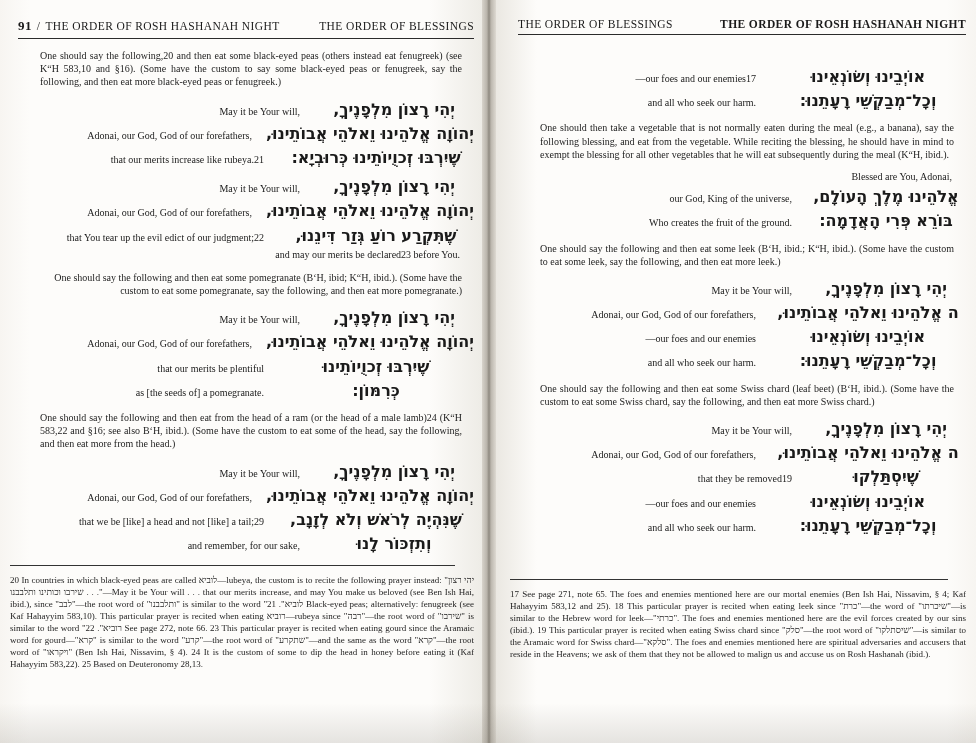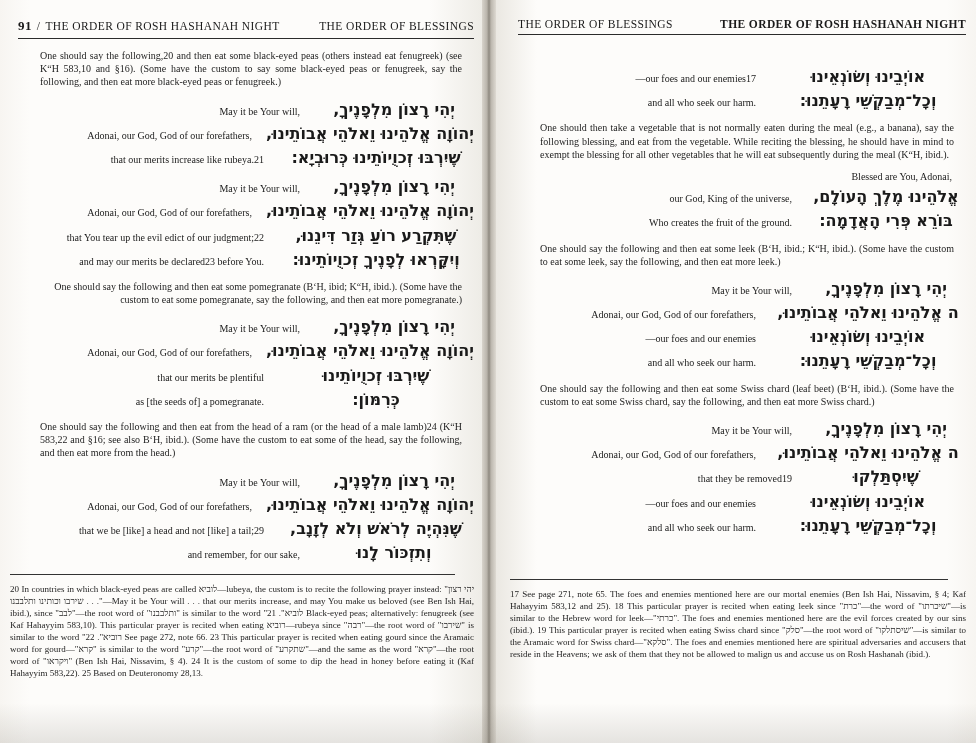--- a/index.html
+++ b/index.html
@@ -189,21 +189,20 @@
         <div class="row">
           <span class="en">Adonai, our God, God of our forefathers,</span>
           <span class="he he-wide">יְהוֹוָה אֱלֹהֵינוּ וֵאלֹהֵי אֲבוֹתֵינוּ,</span>
         </div>
         <div class="row">
           <span class="en">that You tear up the evil edict of our judgment;22</span>
           <span class="he he-wide">שֶׁתִּקְרַע רוֹעַ גְּזַר דִּינֵנוּ,</span>
         </div>
         <div class="row">
           <span class="en">and may our merits be declared23 before You.</span>
-          <span class="he he-wide">וְיִקָּרְאוּ לְפָנֶיךָ זְכוֻיוֹתֵינוּ:</span>
         </div>
       </div>
 
       <p class="instr center">One should say the following and then eat some pomegranate (B‘H, ibid; K“H, ibid.). (Some have the custom to eat some pomegranate, say the following, and then eat more pomegranate.)</p>
       <div class="prayer">
         <div class="row">
           <span class="en">May it be Your will,</span>
           <span class="he">יְהִי רָצוֹן מִלְפָנֶיךָ,</span>
         </div>
         <div class="row">

